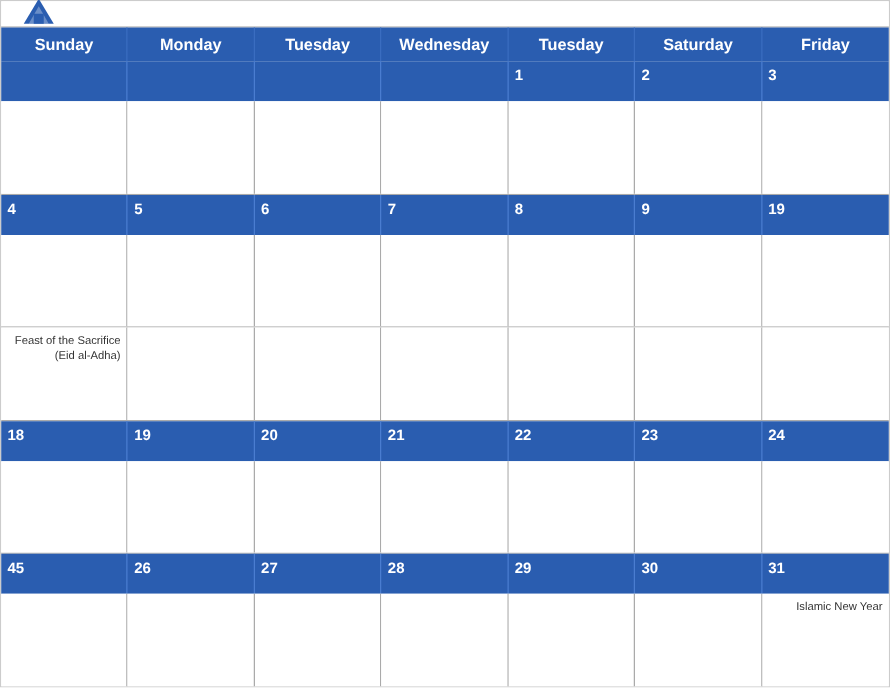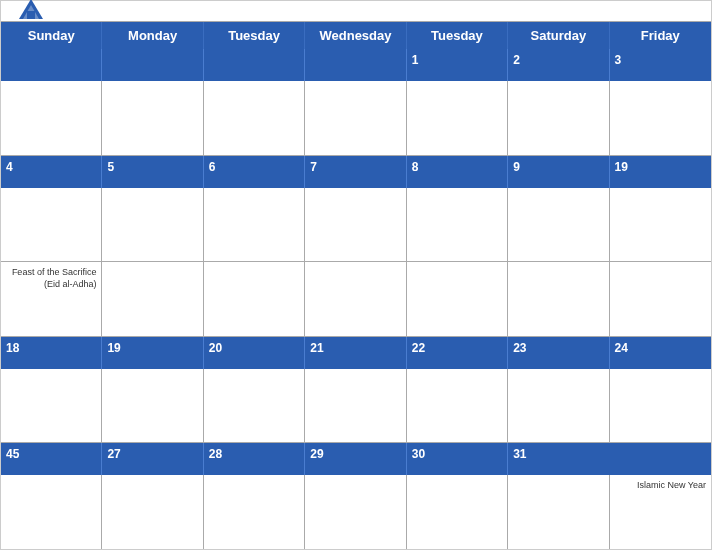--- a/index.html
+++ b/index.html
@@ -268,20 +268,23 @@
           <div class="day-cell"></div>
           <div class="day-cell"></div>
           <div class="day-cell"></div>
           <div class="day-cell"></div>
         </div>
         <div class="week-header-row">
           <div class="week-header-cell">
             <span class="day-number">45</span>
           </div>
           <div class="week-header-cell">
+            <span class="day-number">26</span>
+          </div>
+          <div class="week-header-cell">
             <span class="day-number">27</span>
           </div>
           <div class="week-header-cell">
             <span class="day-number">28</span>
           </div>
           <div class="week-header-cell">
             <span class="day-number">29</span>
           </div>
           <div class="week-header-cell">
             <span class="day-number">30</span>

